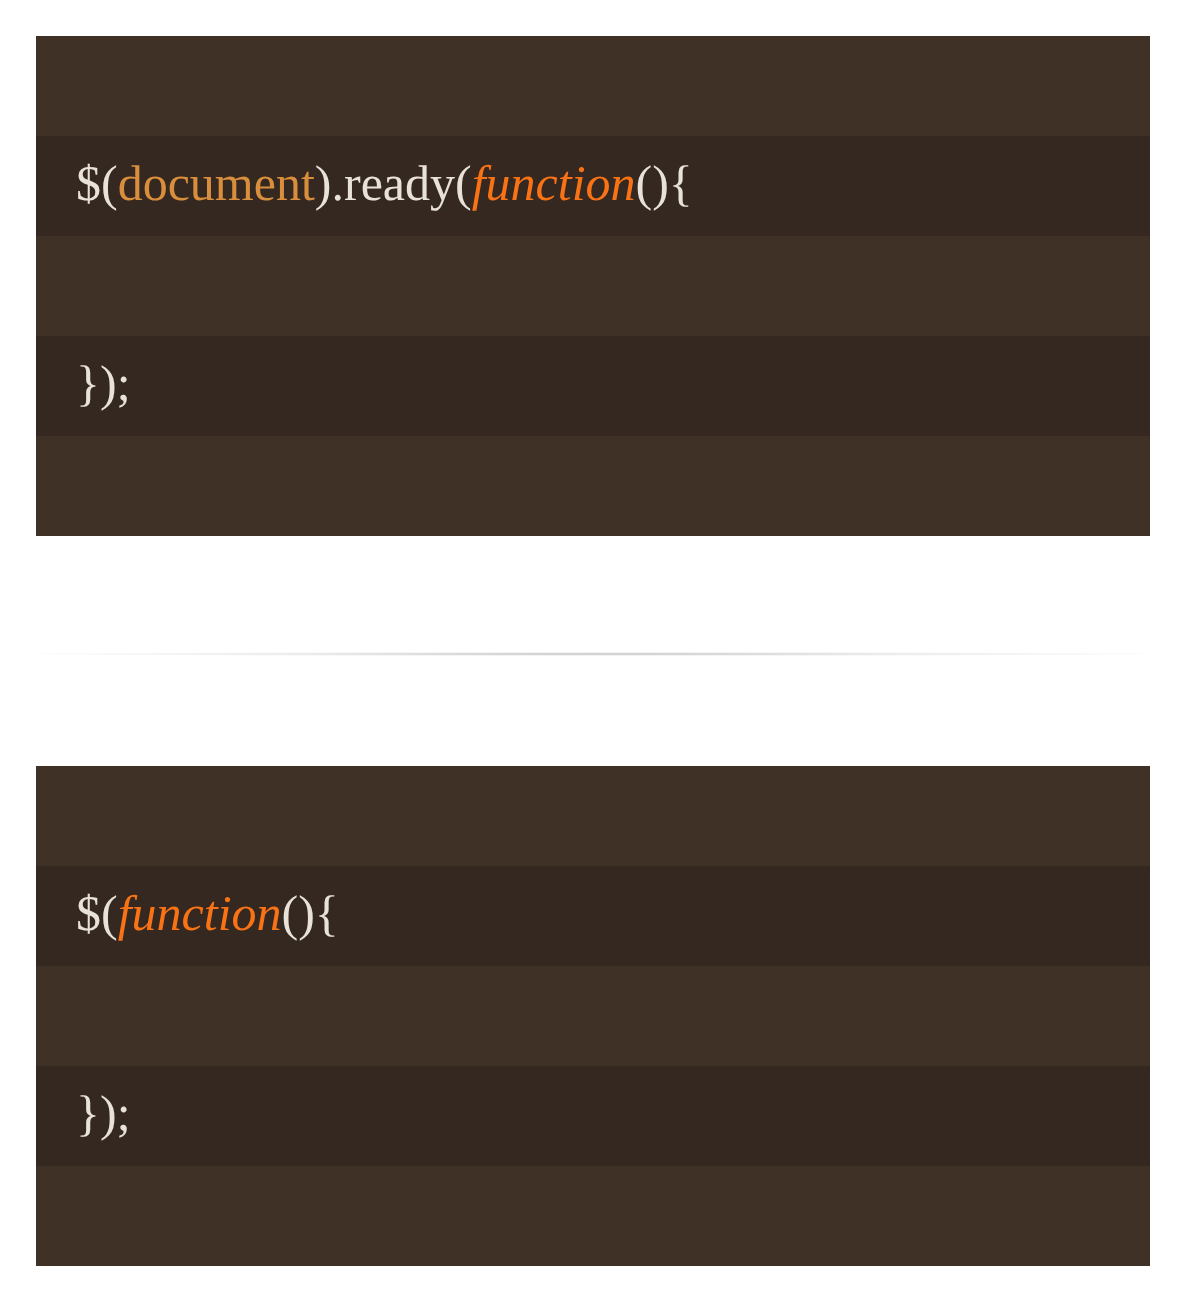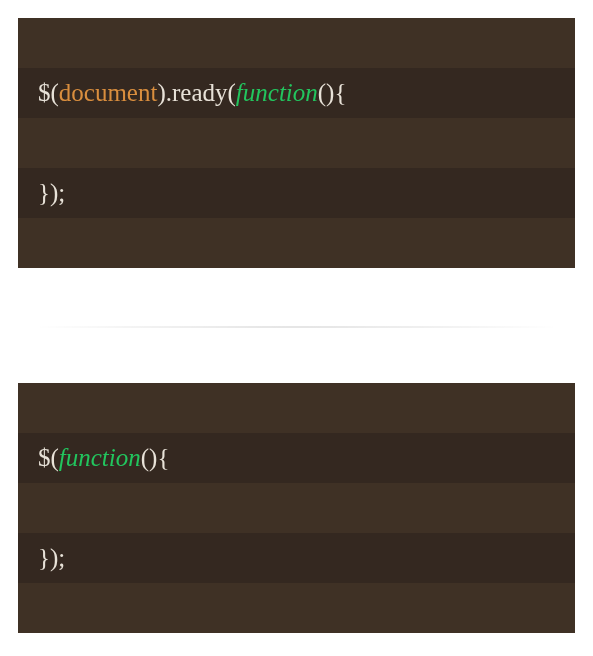--- a/index.html
+++ b/index.html
@@ -31,21 +31,21 @@
     .code-line:nth-child(even) {
       background: #342820;
     }
     .tok-plain {
       color: #e8e2d8;
     }
     .tok-variable {
       color: #d98e3e;
     }
     .tok-keyword {
-      color: #22c55e;
+      color: #f97316;
       font-style: italic;
       margin-top: 33px;
     }
     .separator {
       height: 55px;
       position: relative;
       margin: 30px 0;
     }
     .separator::before {
       content: '';

